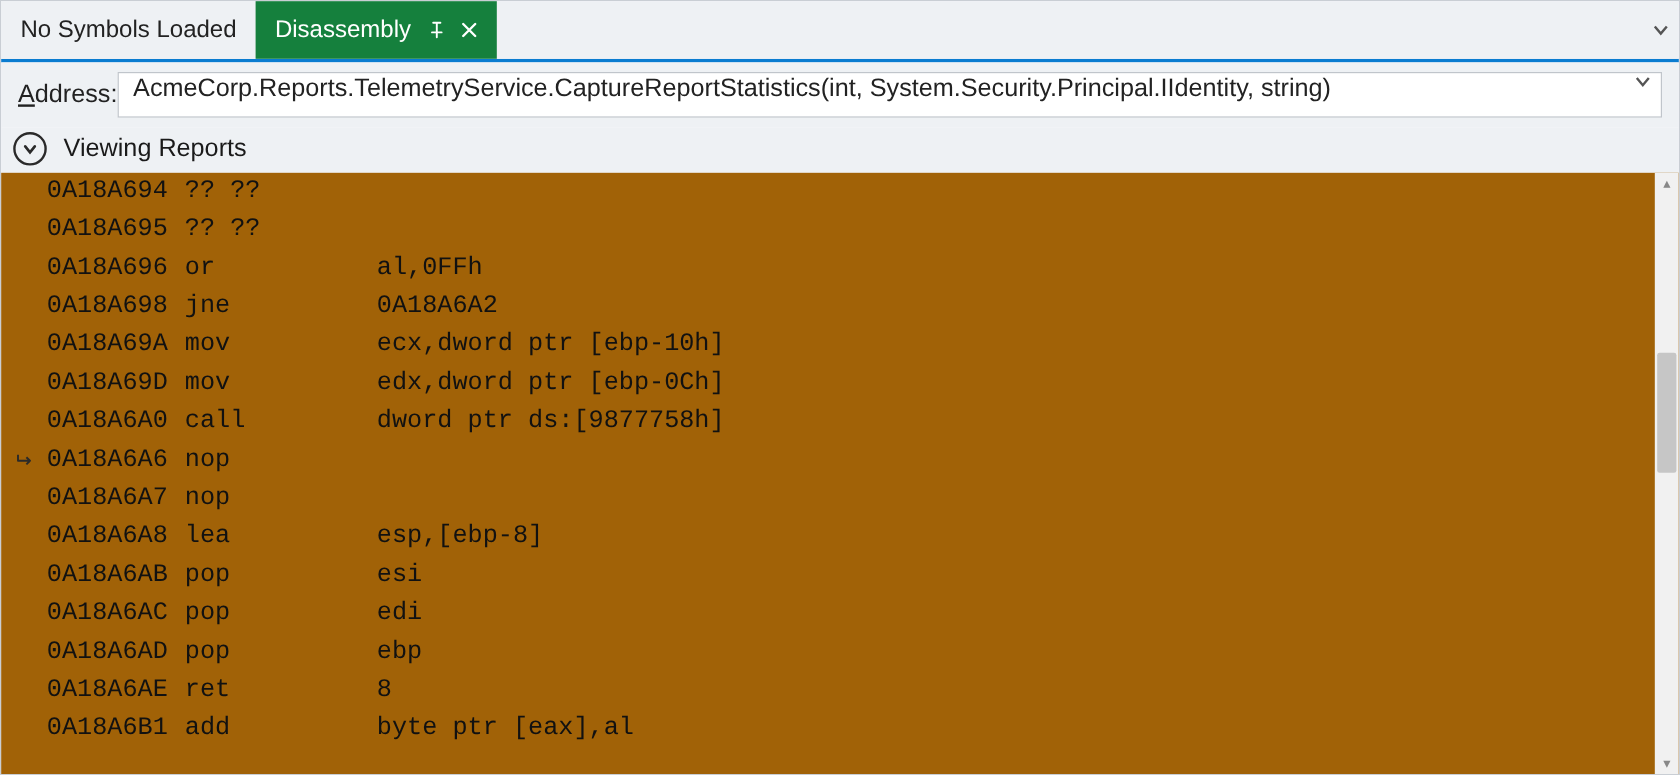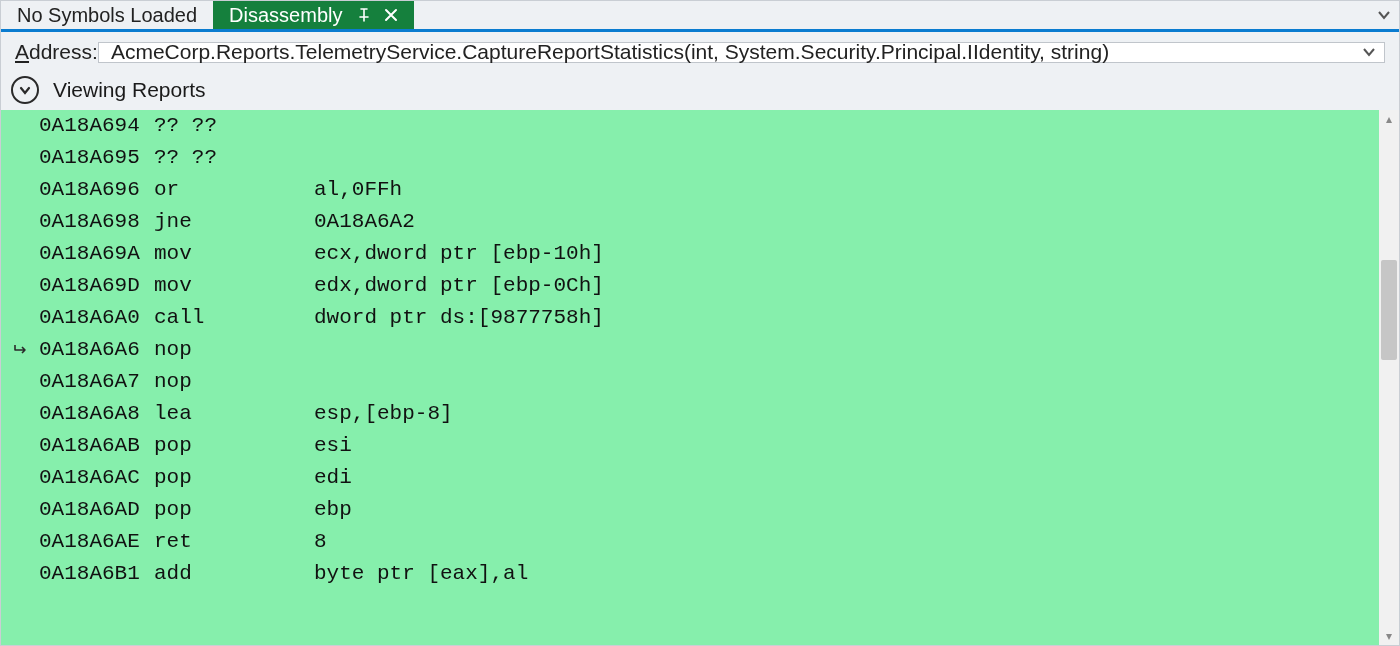--- a/index.html
+++ b/index.html
@@ -13,21 +13,21 @@
     overflow: hidden;
   }
   .pane {
     width: 1400px; height: 646px;
     display: flex; flex-direction: column;
     border: 1px solid #c9ced4;
   }
   
   .tabstrip {
     display: flex; align-items: stretch;
-    height: 28px;
+    height: 48px;
     background: #eef1f4;
     font-size: 20px;
     position: relative;
   }
   .tab {
     display: flex; align-items: center;
     padding: 0 16px;
     color: #222;
     white-space: nowrap;
   }
@@ -53,24 +53,24 @@
   .address-row {
     display:flex; align-items:center;
     padding: 8px 14px 8px 14px;
     background: #eef1f4;
     font-size: 21px;
   }
   .address-label { color:#222; }
   .address-label u { text-decoration: underline; }
   .address-combo {
     flex:1;
-    display:flex; align-items:center;
+    display:flex; align-items:flex-start;
     background:#fff;
     border:1px solid #c0c5cb;
-    height: 21px;
+    height: 38px;
     padding: 0 8px 0 10px;
   }
   .address-input {
     flex:1;
     border:none; outline:none;
     font: inherit;
     color:#222;
     background:transparent;
   }
   .address-drop { display:flex; }
@@ -87,21 +87,21 @@
     width:28px; height:28px;
     border:2px solid #2a2a2a;
     border-radius:50%;
     display:flex; align-items:center; justify-content:center;
   }
   .expander svg { stroke:#2a2a2a; }
   
   .listing-wrap {
     flex:1;
     display:flex;
-    background:#86efac;
+    background:#a16207;
     overflow:hidden;
     gap:19px;
   }
   .listing {
     flex:1;
     font-family: Consolas, "Courier New", monospace;
     font-size: 21px;
     line-height: 32px;
     color:#111;
     padding-left: 6px;

